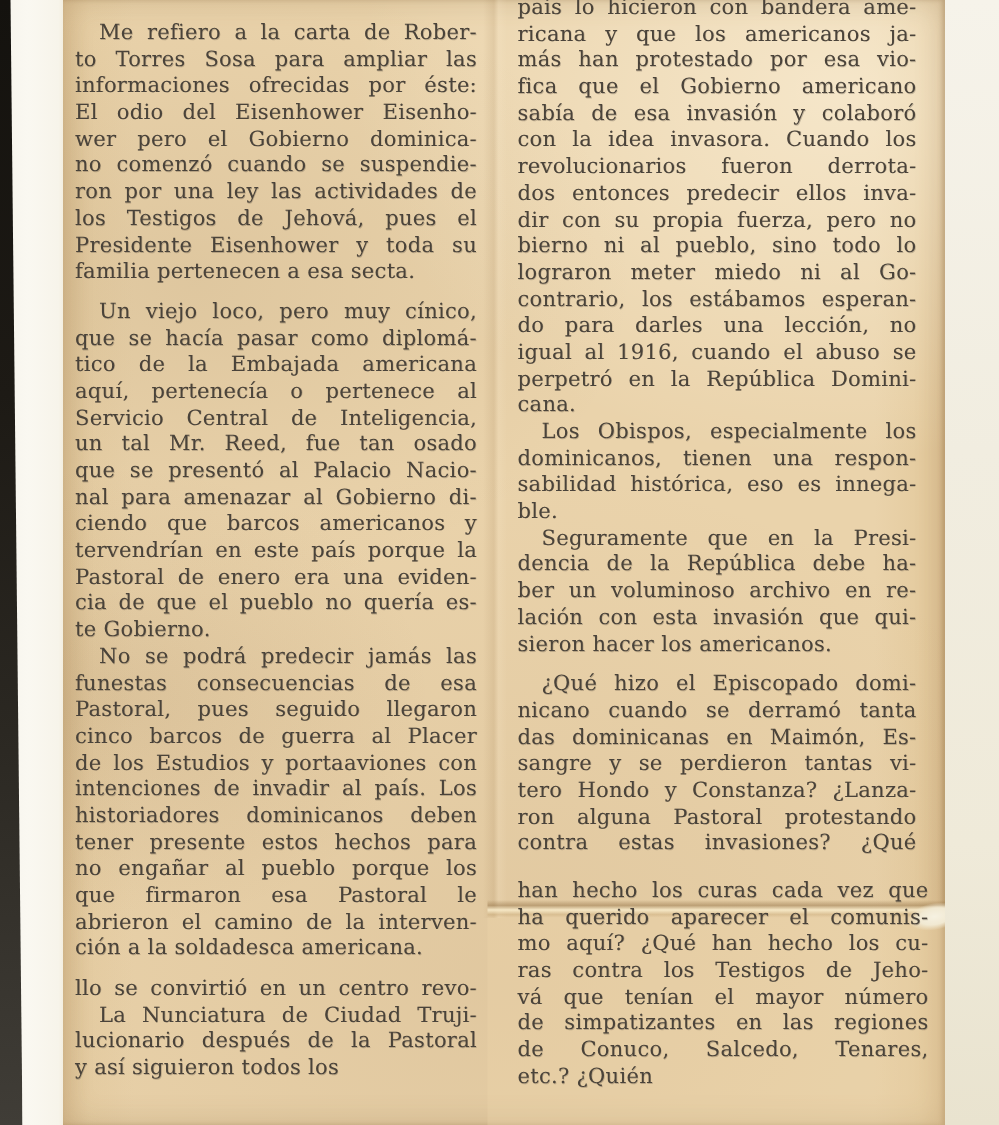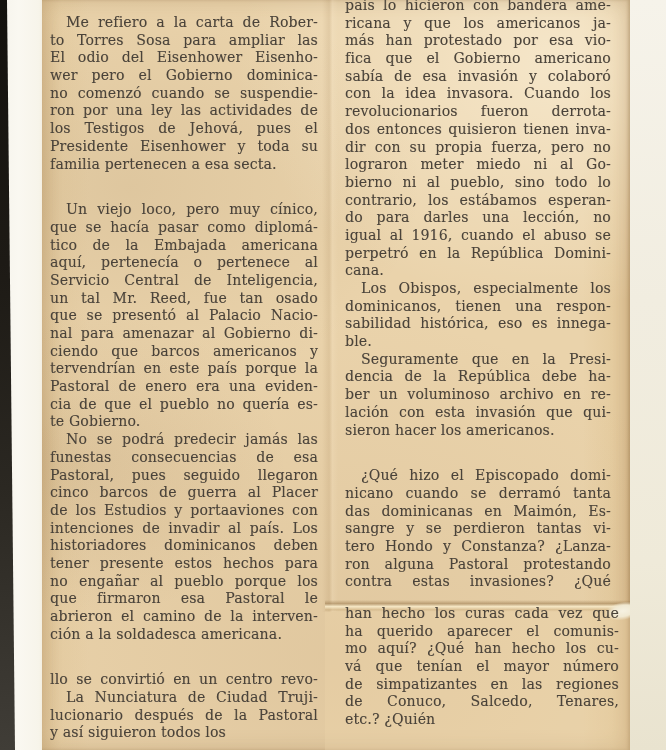--- a/index.html
+++ b/index.html
@@ -50,39 +50,40 @@
     position:absolute;
     font-size:14px;line-height:17.7px;color:#4a433a;
     letter-spacing:0.2px;
     text-shadow:0.4px 0.4px 0 rgba(74,66,55,0.28);
   }
   #col-left{left:8px;top:14px;width:268px;}
   #col-right{left:303px;top:-3px;width:266px;}
   .line{height:17.7px;text-align:justify;text-align-last:justify;}
   .line.last{text-align-last:left;}
   .line.indent{text-indent:16px;}
-  .para.gap{margin-top:28px;}
+  .para.gap{margin-top:9px;}
   .para.seamgap{margin-top:14px;}
   .para.wide{width:274px;}
 </style>
 </head>
 <body>
 
 <div class="white-strip"></div>
 <div class="dark-edge"></div>
 
 <div class="paper">
   <div class="crease"></div>
   <div class="seam"></div>
   <div class="bottom-piece-tint"></div>
   <div class="tear-notch"></div>
   <div class="column" id="col-left">
       <div class="para">
         <div class="line indent">Me refiero a la carta de Rober-</div>
         <div class="line">to Torres Sosa para ampliar las</div>
+        <div class="line">informaciones ofrecidas por éste:</div>
         <div class="line">El odio del Eisenhower Eisenho-</div>
         <div class="line">wer pero el Gobierno dominica-</div>
         <div class="line">no comenzó cuando se suspendie-</div>
         <div class="line">ron por una ley las actividades de</div>
         <div class="line">los Testigos de Jehová, pues el</div>
         <div class="line">Presidente Eisenhower y toda su</div>
         <div class="line last">familia pertenecen a esa secta.</div>
       </div>
       <div class="para gap">
         <div class="line indent">Un viejo loco, pero muy cínico,</div>
@@ -122,24 +123,24 @@
     </div>
   <div class="column" id="col-right">
       <div class="para">
         <div class="line">país lo hicieron con bandera ame-</div>
         <div class="line">ricana y que los americanos ja-</div>
         <div class="line">más han protestado por esa vio-</div>
         <div class="line">fica que el Gobierno americano</div>
         <div class="line">sabía de esa invasión y colaboró</div>
         <div class="line">con la idea invasora. Cuando los</div>
         <div class="line">revolucionarios fueron derrota-</div>
-        <div class="line">dos entonces quisieron tienen inva-</div>
+        <div class="line">dos entonces predecir ellos inva-</div>
         <div class="line">dir con su propia fuerza, pero no</div>
+        <div class="line">bierno ni al pueblo, sino todo lo</div>
         <div class="line">lograron meter miedo ni al Go-</div>
-        <div class="line">bierno ni al pueblo, sino todo lo</div>
         <div class="line">contrario, los estábamos esperan-</div>
         <div class="line">do para darles una lección, no</div>
         <div class="line">igual al 1916, cuando el abuso se</div>
         <div class="line">perpetró en la República Domini-</div>
         <div class="line last">cana.</div>
       </div>
       <div class="para">
         <div class="line indent">Los Obispos, especialmente los</div>
         <div class="line">dominicanos, tienen una respon-</div>
         <div class="line">sabilidad histórica, eso es innega-</div>
@@ -158,19 +159,20 @@
         <div class="line">das dominicanas en Maimón, Es-</div>
         <div class="line">sangre y se perdieron tantas vi-</div>
         <div class="line">tero Hondo y Constanza? ¿Lanza-</div>
         <div class="line">ron alguna Pastoral protestando</div>
         <div class="line">contra estas invasiones? ¿Qué</div>
       </div>
       <div class="para seamgap wide">
         <div class="line">han hecho los curas cada vez que</div>
         <div class="line">ha querido aparecer el comunis-</div>
         <div class="line">mo aquí? ¿Qué han hecho los cu-</div>
+        <div class="line">ras contra los Testigos de Jeho-</div>
         <div class="line">vá que tenían el mayor número</div>
         <div class="line">de simpatizantes en las regiones</div>
         <div class="line">de Conuco, Salcedo, Tenares,</div>
         <div class="line last">etc.? ¿Quién</div>
       </div>
     </div>
 </div>
 
 </body></html>

